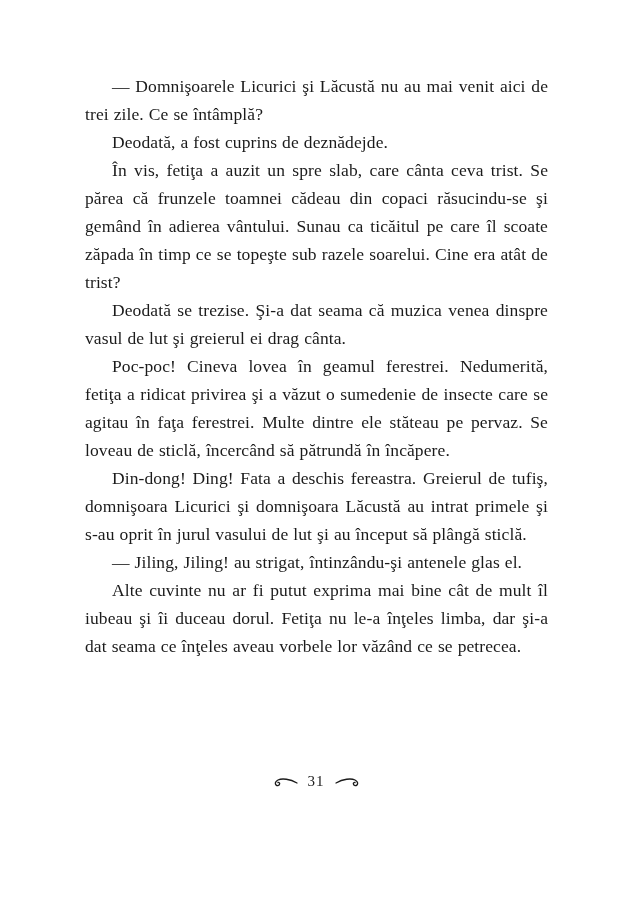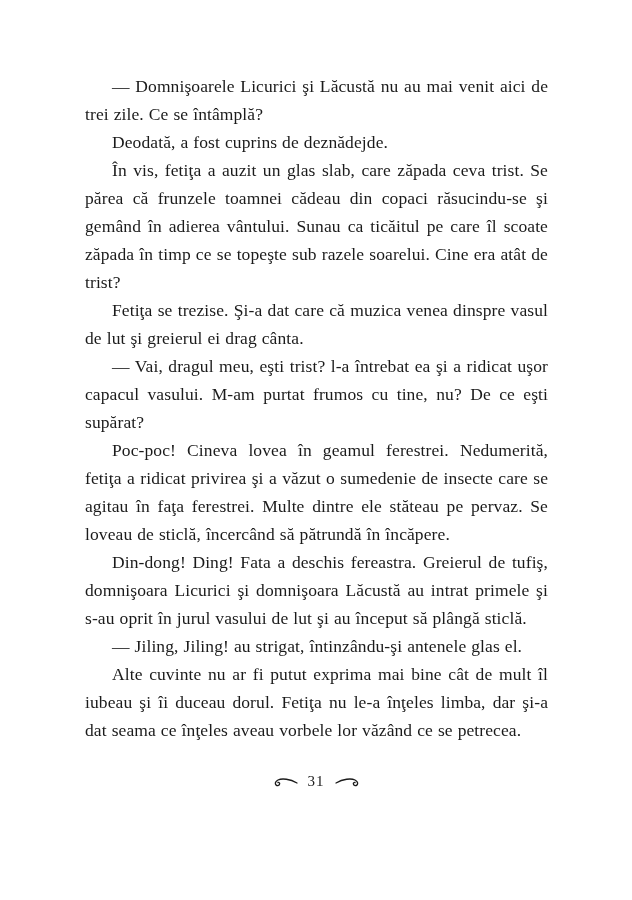--- a/index.html
+++ b/index.html
@@ -63,23 +63,22 @@
   }
 </style>
 </head>
 <body>
 
 <div class="book-page">
 
   <div class="text-block">
     <p>— Domnişoarele Licurici şi Lăcustă nu au mai venit aici de trei zile. Ce se întâmplă?</p>
     <p>Deodată, a fost cuprins de deznădejde.</p>
-    <p>În vis, fetiţa a auzit un glas slab, care zăpada ceva trist. Se părea că frunzele toamnei cădeau din copaci răsucindu-se şi gemând în adierea vântului. Sunau ca ticăitul pe care îl scoate zăpada în timp ce se topeşte sub razele soarelui. Cine era atât de trist?</p>
-    <p>Fetiţa se trezise. Şi-a dat care că muzica venea dinspre vasul de lut şi greierul ei drag cânta.</p>
-    <p>— Vai, dragul meu, eşti trist? l-a întrebat ea şi a ridicat uşor capacul vasului. M-am purtat frumos cu tine, nu? De ce eşti supărat?</p>
+    <p>În vis, fetiţa a auzit un spre slab, care cânta ceva trist. Se părea că frunzele toamnei cădeau din copaci răsucindu-se şi gemând în adierea vântului. Sunau ca ticăitul pe care îl scoate zăpada în timp ce se topeşte sub razele soarelui. Cine era atât de trist?</p>
+    <p>Deodată se trezise. Şi-a dat seama că muzica venea dinspre vasul de lut şi greierul ei drag cânta.</p>
     <p>Poc-poc! Cineva lovea în geamul ferestrei. Nedumerită, fetiţa a ridicat privirea şi a văzut o sumedenie de insecte care se agitau în faţa ferestrei. Multe dintre ele stăteau pe pervaz. Se loveau de sticlă, încercând să pătrundă în încăpere.</p>
     <p>Din-dong! Ding! Fata a deschis fereastra. Greierul de tufiş, domnişoara Licurici şi domnişoara Lăcustă au intrat primele şi s-au oprit în jurul vasului de lut şi au început să plângă sticlă.</p>
     <p>— Jiling, Jiling! au strigat, întinzându-şi antenele glas el.</p>
     <p>Alte cuvinte nu ar fi putut exprima mai bine cât de mult îl iubeau şi îi duceau dorul. Fetiţa nu le-a înţeles limba, dar şi-a dat seama ce înţeles aveau vorbele lor văzând ce se petrecea.</p>
   </div>
 
   <div class="page-footer">
     <span class="flourish flourish-left">
       <svg viewBox="0 0 26 14" fill="none" xmlns="http://www.w3.org/2000/svg">
         <path d="M25 8 C18 4, 10 3, 6 5 C2 7, 3 11, 6 10.5 C8.5 10, 8 7, 6 7.5" stroke="#1b1b1b" stroke-width="1.3" fill="none" stroke-linecap="round"></path>

